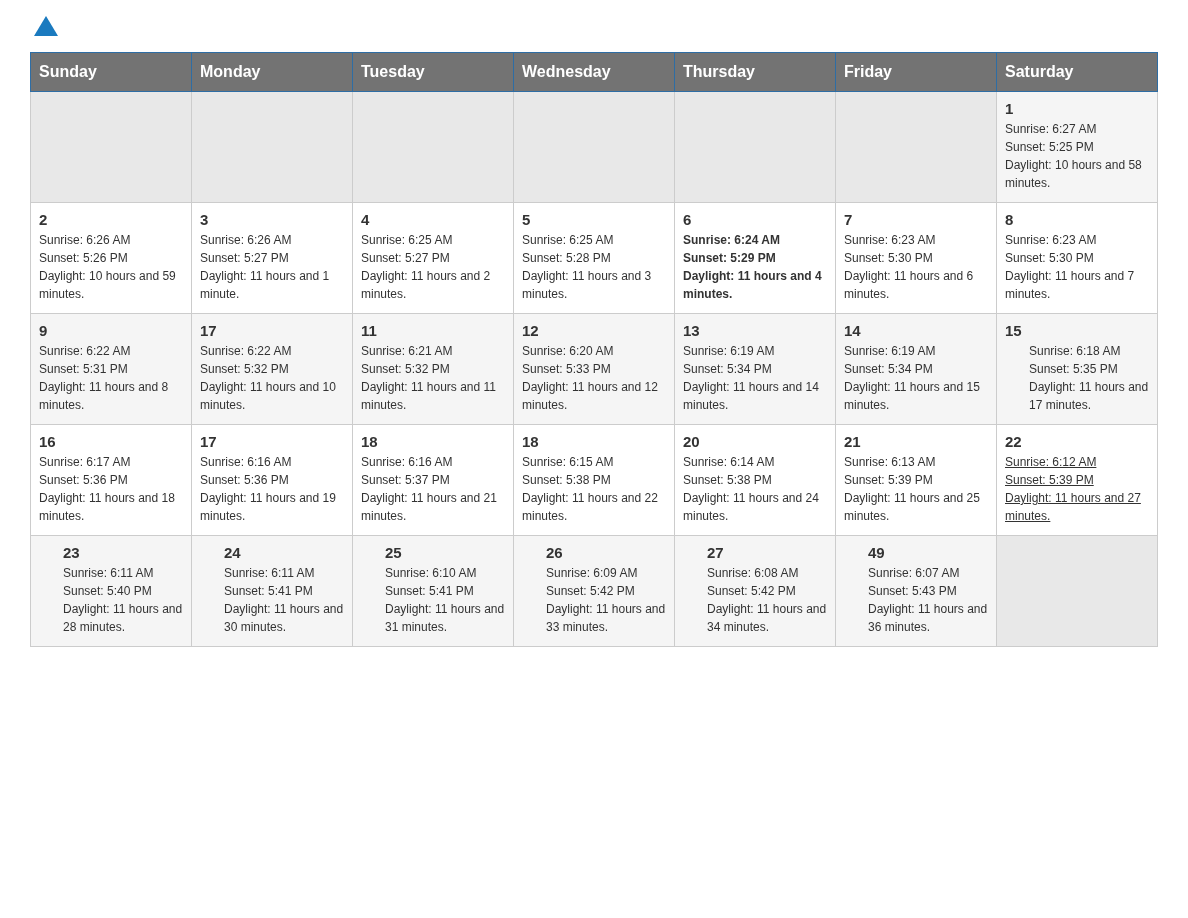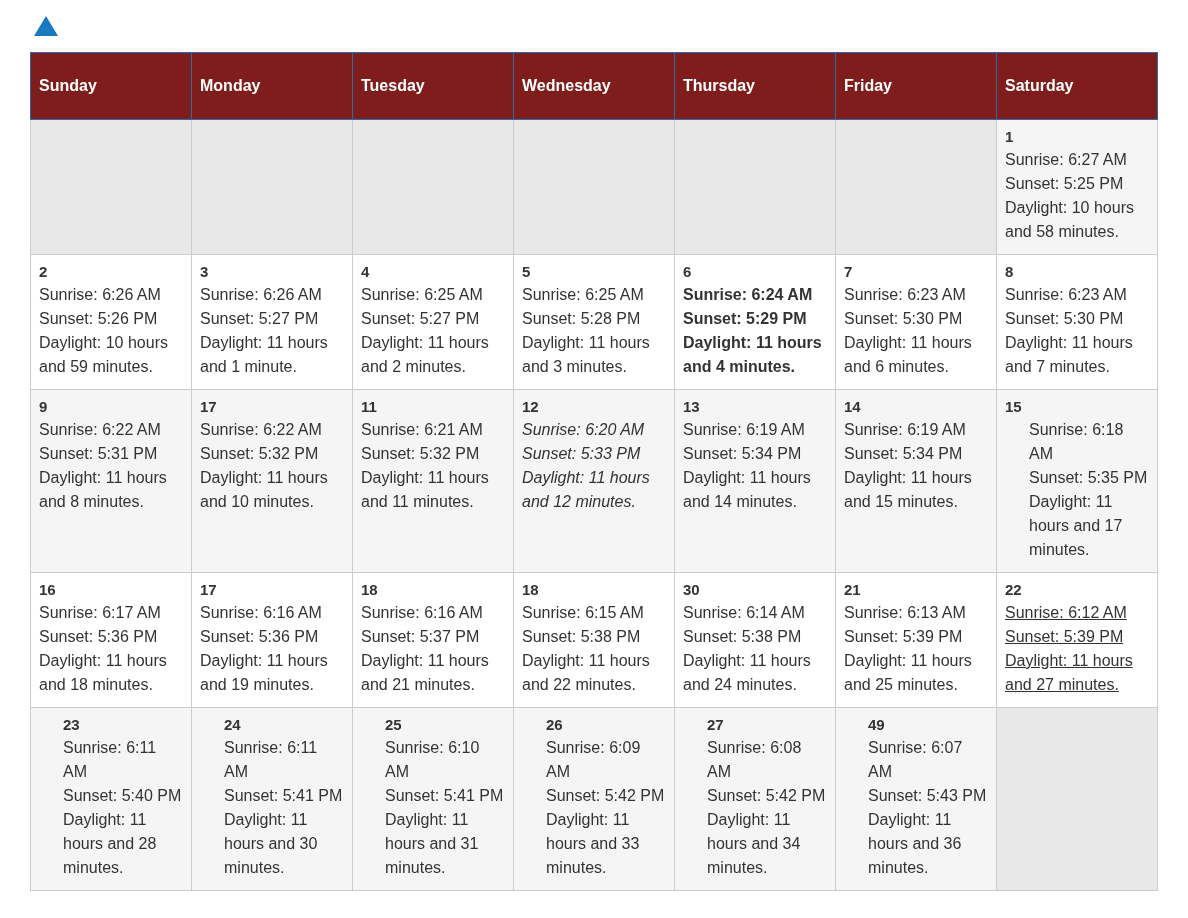--- a/index.html
+++ b/index.html
@@ -56,25 +56,25 @@
       font-size: 20px;
       color: #555;
       margin-top: 4px;
     }
     .calendar {
       width: 100%;
       border-collapse: collapse;
       table-layout: fixed;
     }
     .calendar th {
-      background-color: #7f1d1d;
+      background-color: #737373;
       color: #fff;
       font-size: 16px;
       font-weight: bold;
-      padding: 24px 8px;
+      padding: 10px 8px;
       text-align: left;
       border: 1px solid #2e6da4;
     }
     .calendar td {
       vertical-align: top;
       padding: 8px 8px 10px 8px;
       border: 1px solid #ccc;
       font-size: 12.5px;
       color: #333;
       height: 110px;
@@ -85,21 +85,21 @@
     .calendar tr:nth-child(even) td {
       background-color: #ffffff;
     }
     .day-num {
       font-size: 15px;
       font-weight: bold;
       margin-bottom: 3px;
       display: block;
     }
     .day-info {
-      font-size: 16px;
+      font-size: 12px;
       line-height: 1.5;
       color: #333;
     }
     .empty-cell {
       background-color: #f0f0f0 !important;
     }
     
     .row-1 td { background-color: #f5f5f5; }
     .row-2 td { background-color: #ffffff; }
     .row-3 td { background-color: #f5f5f5; }
@@ -209,21 +209,21 @@
 Daylight: 11 hours and 10 minutes.</div>
         </td>
         <td>
           <span class="day-num">11</span>
           <div class="day-info" style="white-space: pre-line;">Sunrise: 6:21 AM
 Sunset: 5:32 PM
 Daylight: 11 hours and 11 minutes.</div>
         </td>
         <td>
           <span class="day-num">12</span>
-          <div class="day-info" style="white-space: pre-line; font-style: italic;">Sunrise: 6:20 AM
+          <div class="day-info" style="white-space: pre-line;">Sunrise: 6:20 AM
 Sunset: 5:33 PM
 Daylight: 11 hours and 12 minutes.</div>
         </td>
         <td>
           <span class="day-num">13</span>
           <div class="day-info" style="white-space: pre-line;">Sunrise: 6:19 AM
 Sunset: 5:34 PM
 Daylight: 11 hours and 14 minutes.</div>
         </td>
         <td>
@@ -258,21 +258,21 @@
 Sunset: 5:37 PM
 Daylight: 11 hours and 21 minutes.</div>
         </td>
         <td>
           <span class="day-num">18</span>
           <div class="day-info" style="white-space: pre-line;">Sunrise: 6:15 AM
 Sunset: 5:38 PM
 Daylight: 11 hours and 22 minutes.</div>
         </td>
         <td>
-          <span class="day-num">30</span>
+          <span class="day-num">20</span>
           <div class="day-info" style="white-space: pre-line;">Sunrise: 6:14 AM
 Sunset: 5:38 PM
 Daylight: 11 hours and 24 minutes.</div>
         </td>
         <td>
           <span class="day-num">21</span>
           <div class="day-info" style="white-space: pre-line;">Sunrise: 6:13 AM
 Sunset: 5:39 PM
 Daylight: 11 hours and 25 minutes.</div>
         </td>

